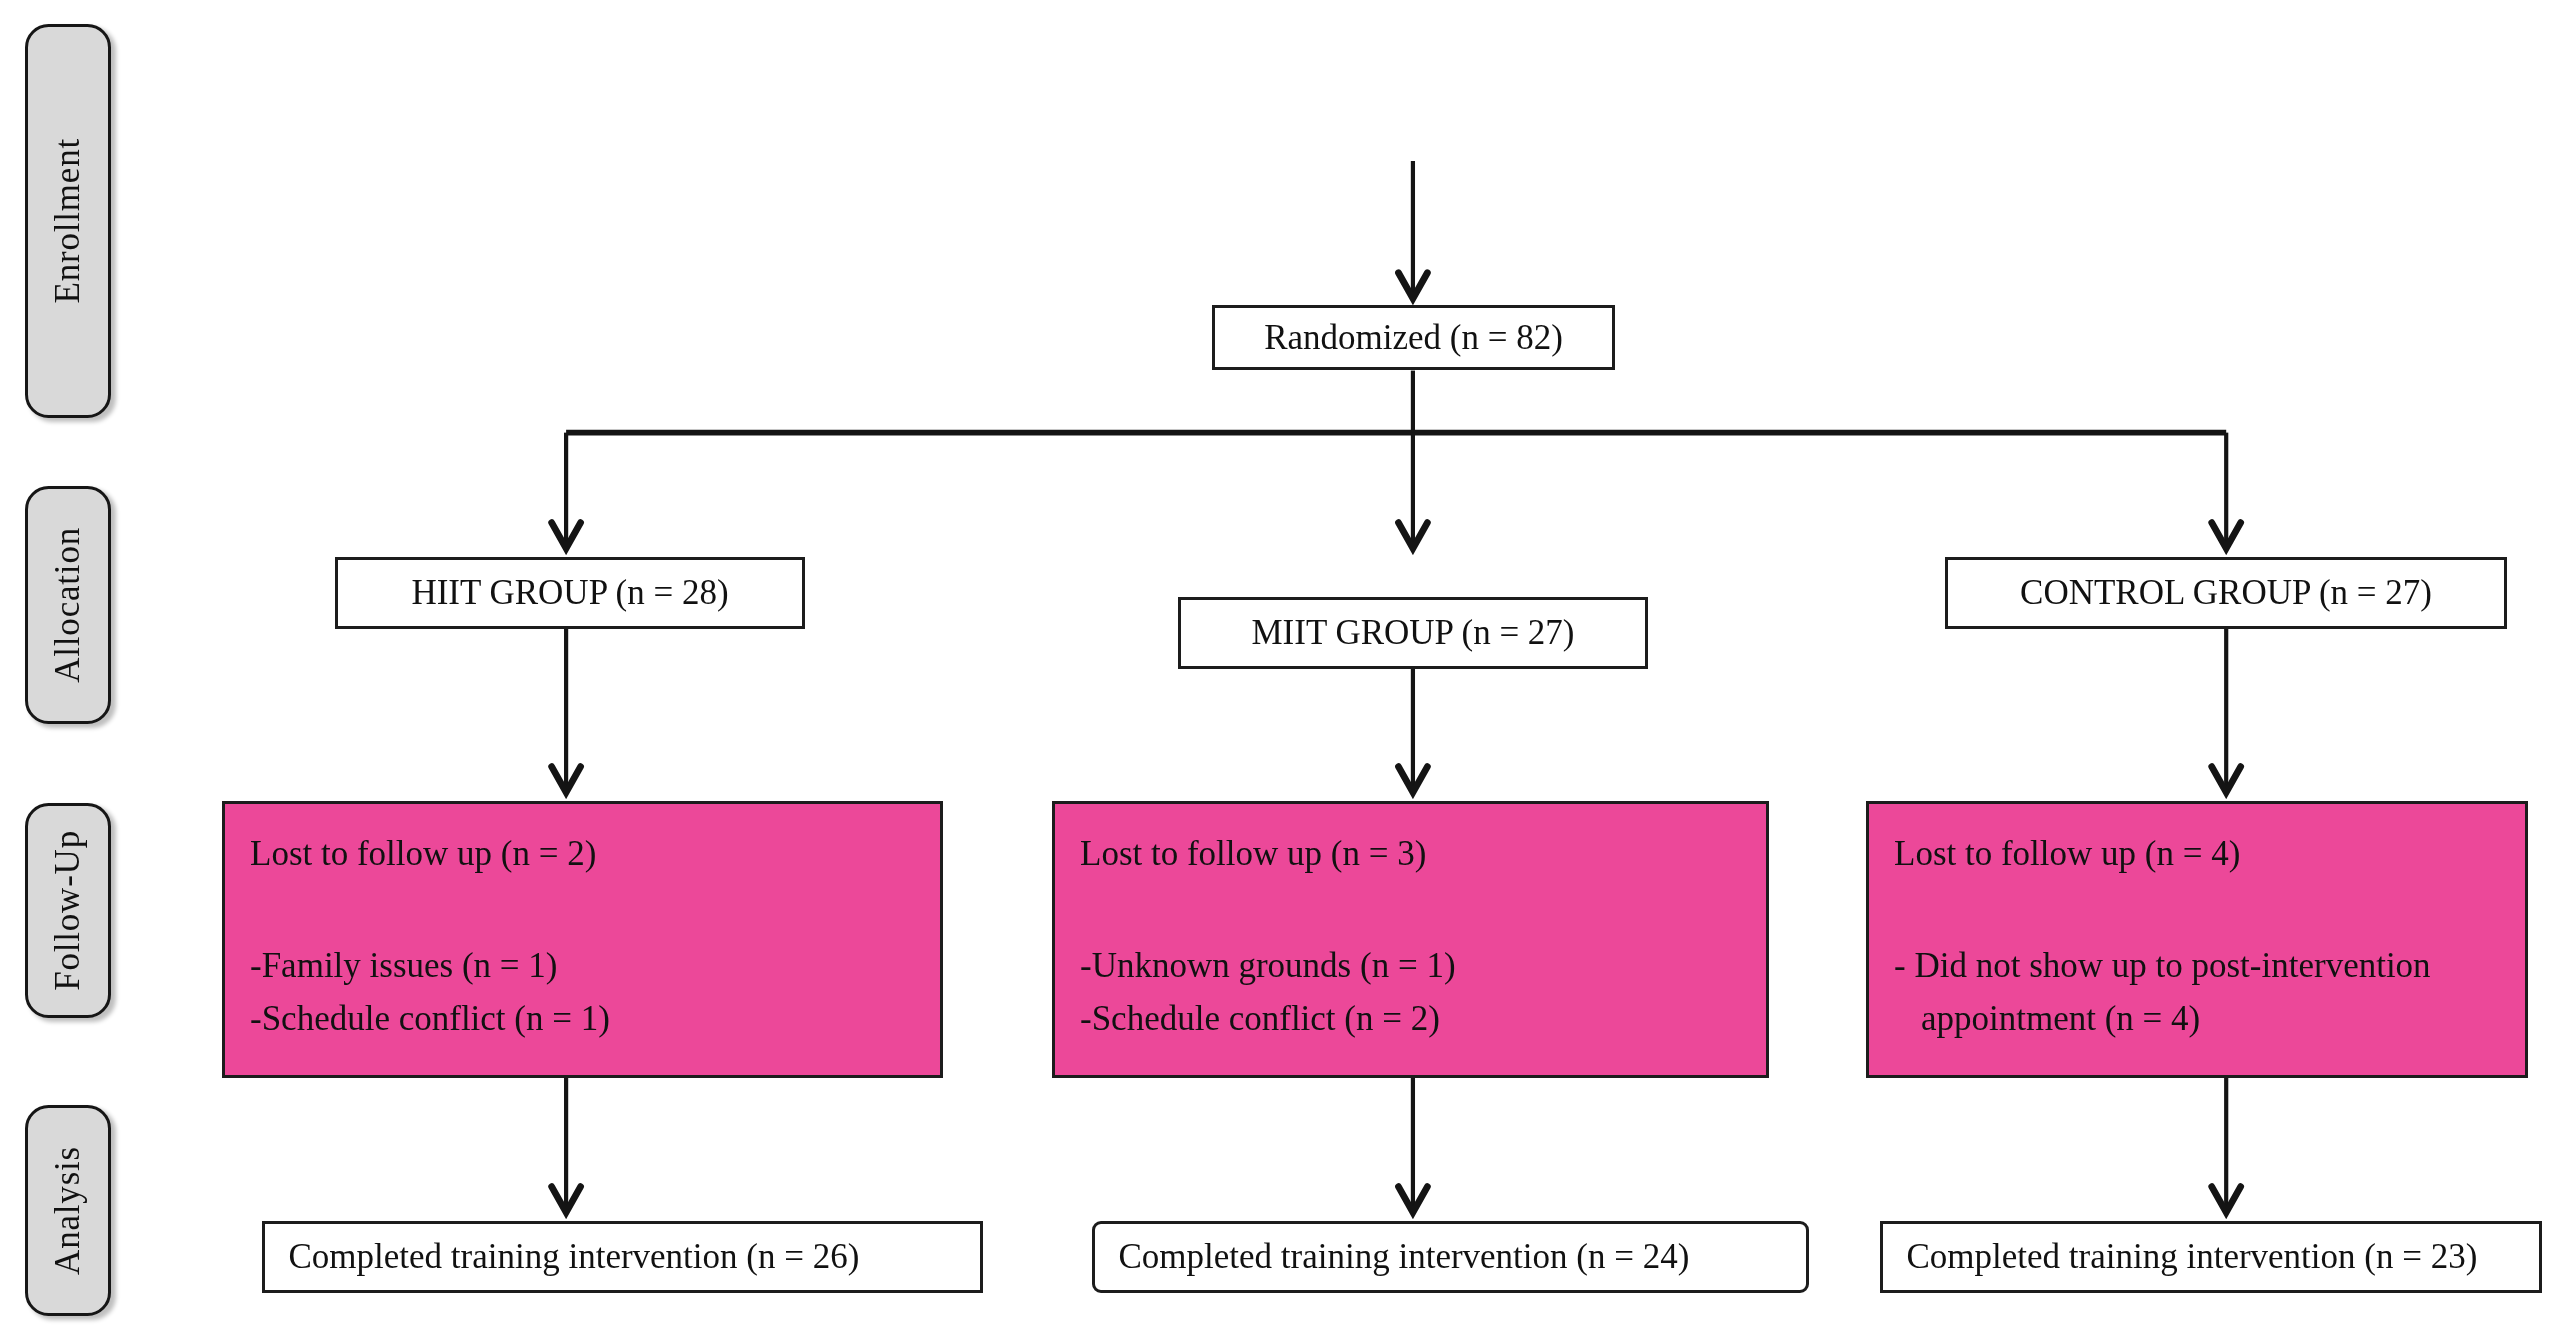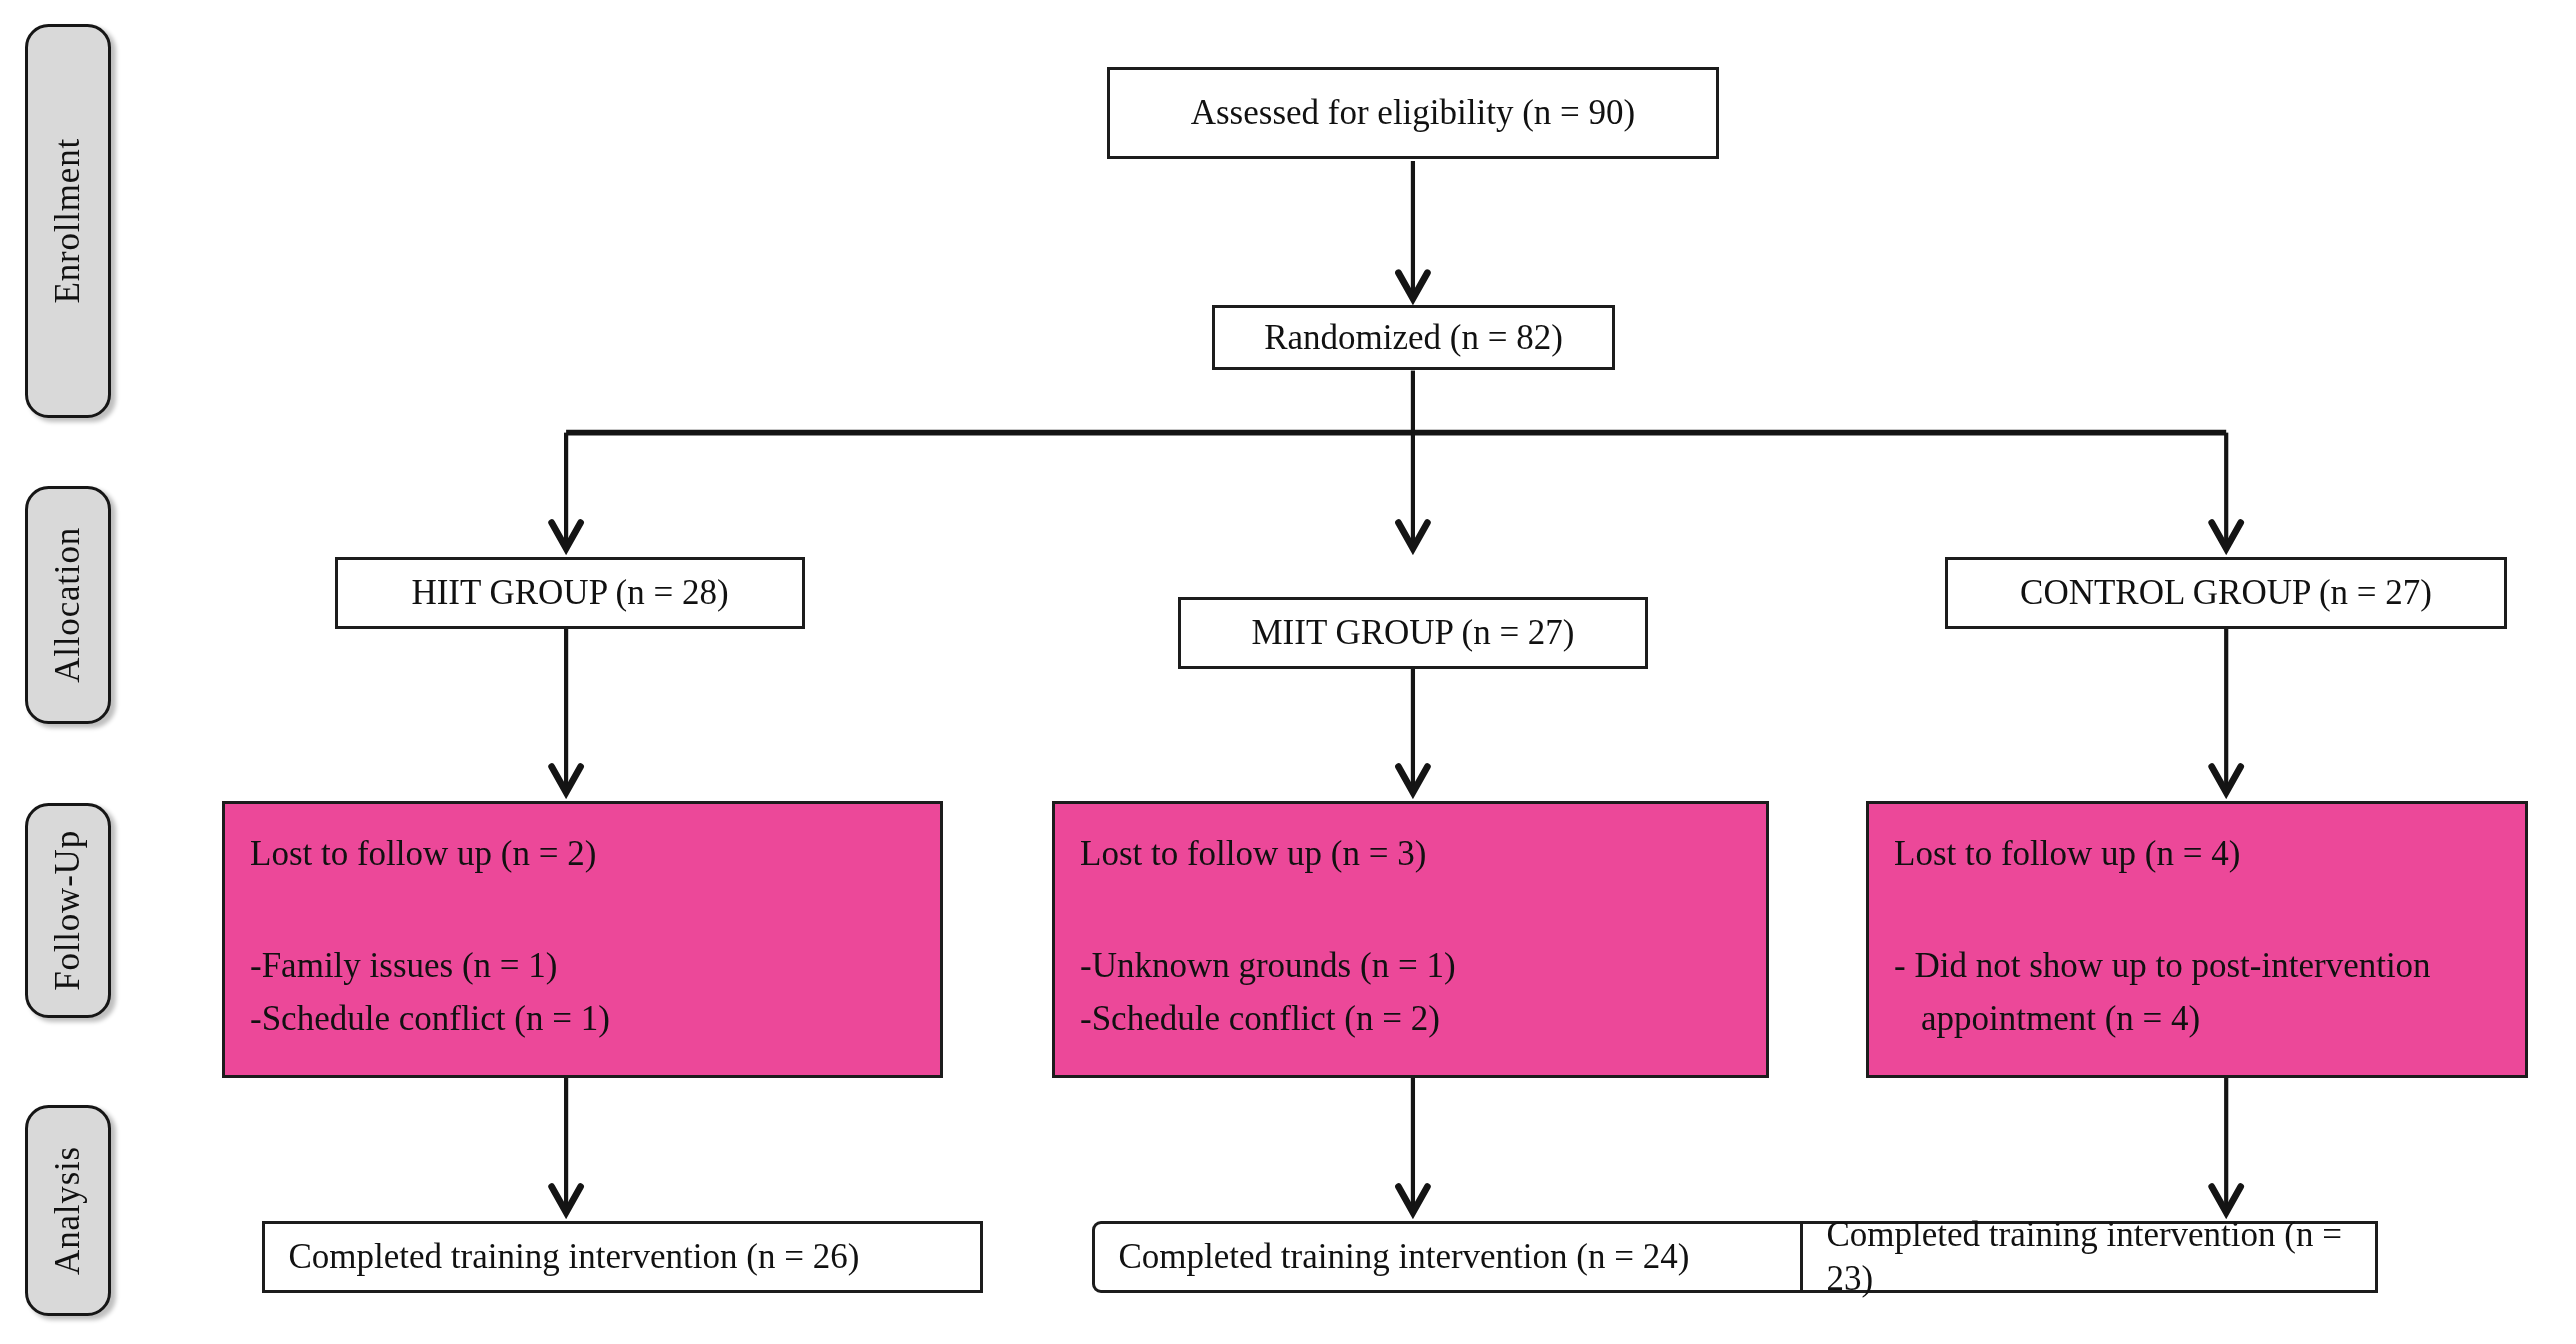--- a/index.html
+++ b/index.html
@@ -118,23 +118,20 @@
   <div class="stage-tab" style="top:486px; height:238px;">
     <span class="vtext">Allocation</span>
   </div>
   <div class="stage-tab" style="top:803px; height:215px;">
     <span class="vtext">Follow-Up</span>
   </div>
   <div class="stage-tab" style="top:1105px; height:211px;">
     <span class="vtext">Analysis</span>
   </div>
 
-  <div class="fbox" style="left:1107px; top:67px; width:612px; height:92px;">
-    <span>Assessed for eligibility (n = 90)</span>
-  </div>
   <div class="fbox" style="left:1212px; top:305px; width:403px; height:65px;">
     <span>Randomized (n = 82)</span>
   </div>
 
   <div class="fbox" style="left:335px; top:557px; width:470px; height:72px;">
     <span>HIIT GROUP (n = 28)</span>
   </div>
   <div class="fbox" style="left:1178px; top:557px; width:470px; height:72px;margin-top:40px;">
     <span>MIIT GROUP (n = 27)</span>
   </div>
@@ -156,18 +153,18 @@
     <div class="lost-title">Lost to follow up (n = 4)</div>
     <div class="reason">- Did not show up to post-intervention appointment (n = 4)</div>
   </div>
 
   <div class="fbox left-align" style="left:222px; top:1221px; width:721px; height:72px;">
     <span>Completed training intervention (n = 26)</span>
   </div>
   <div class="fbox left-align" style="left:1052px; top:1221px; width:717px; height:72px;border-radius:9px;">
     <span>Completed training intervention (n = 24)</span>
   </div>
-  <div class="fbox left-align" style="left:1760px; top:1221px; width:578px; height:72px;">
+  <div class="fbox left-align" style="left:1840px; top:1221px; width:662px; height:72px;">
     <span>Completed training intervention (n = 23)</span>
   </div>
 
 </div>
 
 
 </body></html>

